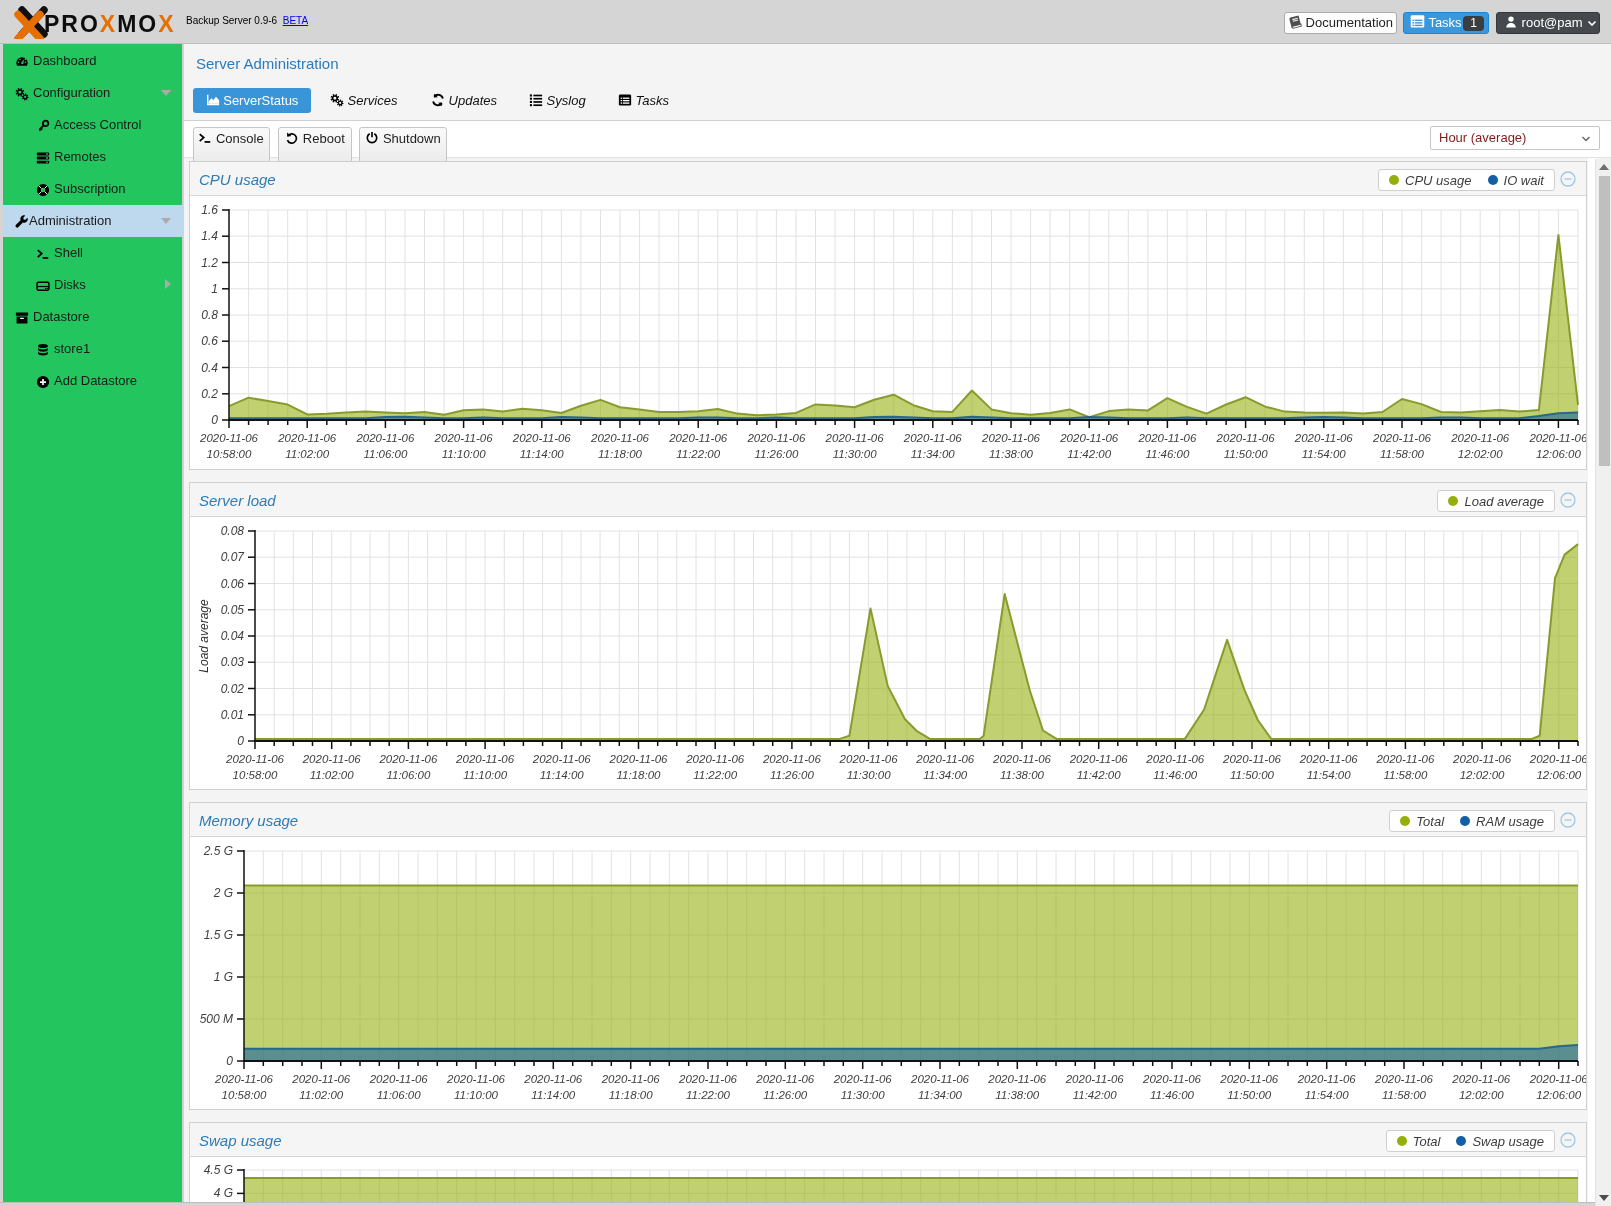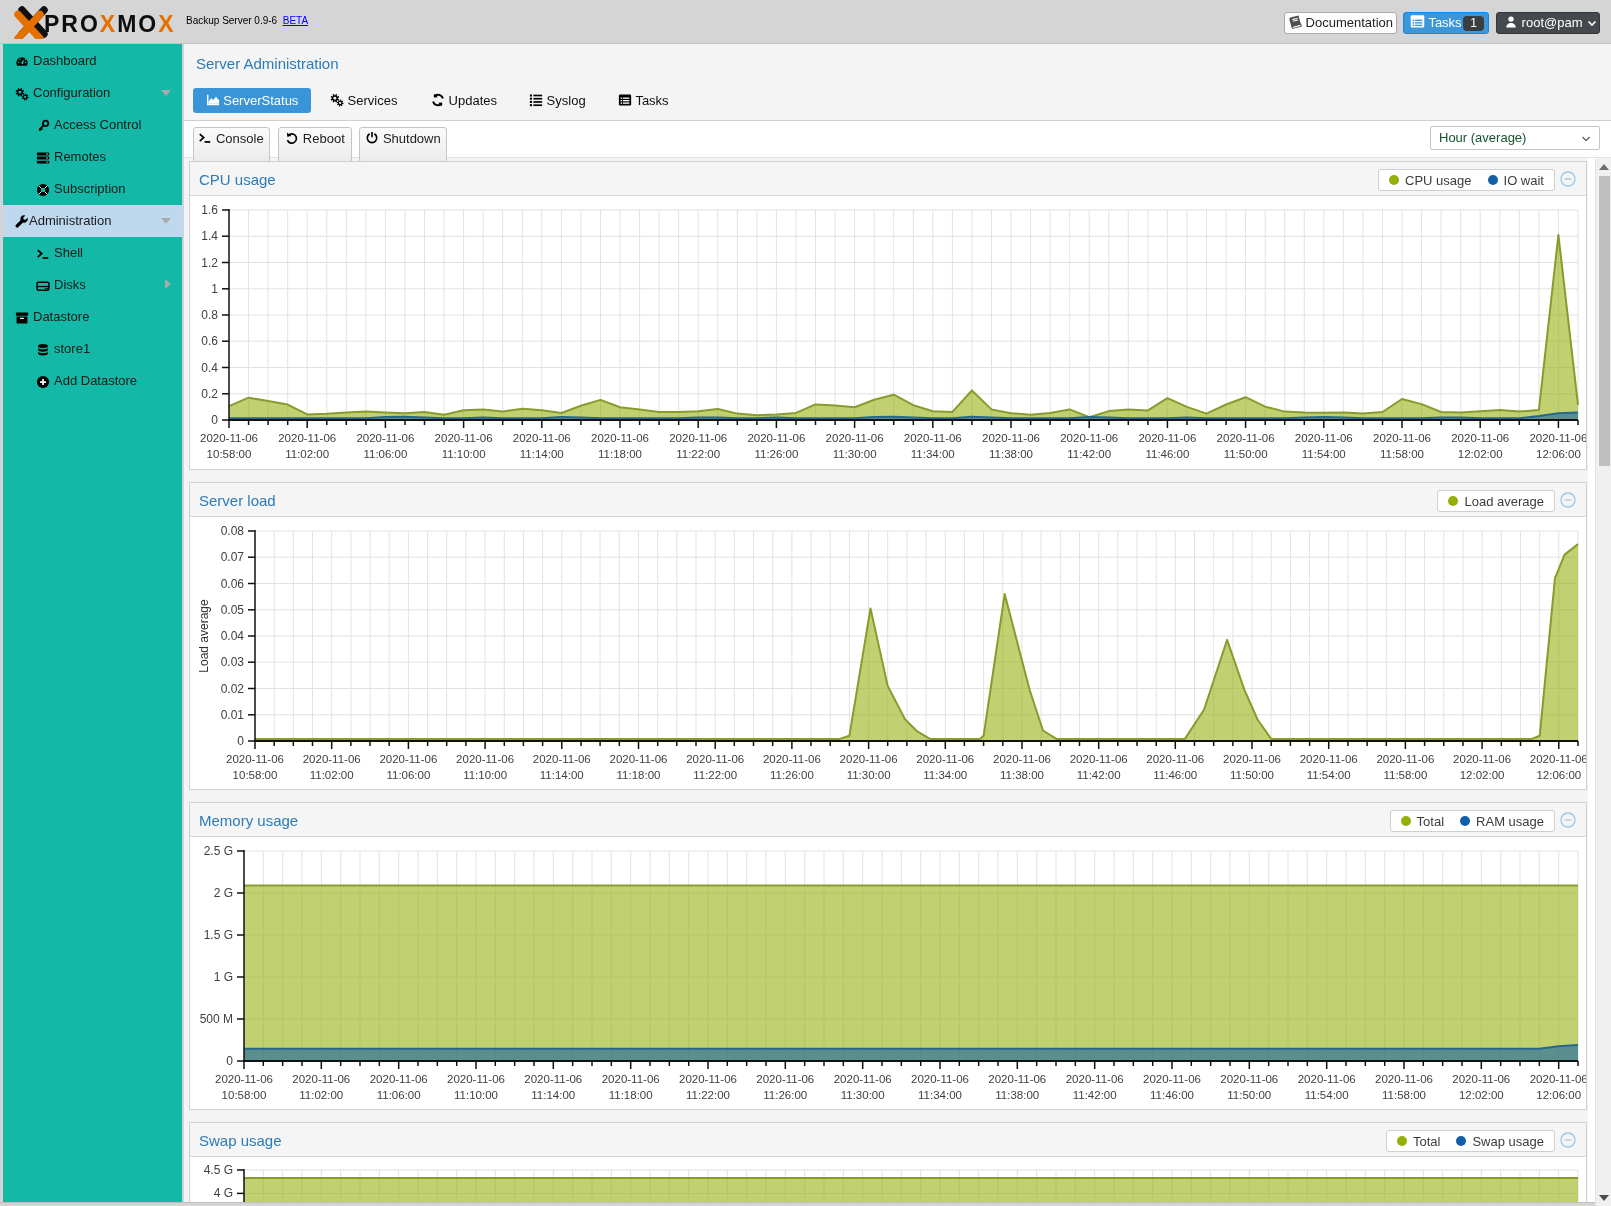--- a/index.html
+++ b/index.html
@@ -5,36 +5,36 @@
 .topbar { position:absolute; left:0; top:0; width:1611px; height:44px; background:#d5d5d5; border-bottom:1px solid #bfbfbf; }
 .tb-title { position:absolute; left:186px; top:15px; font-size:10px; color:#000; }
 .tb-title a { color:#0000EE; }
 .tbbtn { position:absolute; top:12px; height:22px; border-radius:3px; font-size:13px; line-height:20px; }
 .btn-doc { left:1284px; width:113px; background:#fdfdfd; border:1px solid #ababab; color:#222; text-align:center; }
 .btn-tasks { left:1403px; width:86px; background:#3c96da; border:1px solid #1687dc; color:#fff; text-align:left; padding-left:6px; white-space:nowrap; }
 .badge { position:absolute; right:4px; top:2.5px; background:#3b3e41; color:#fff; border-radius:4px; font-size:12px; padding:0 7px; height:15px; line-height:15px; }
 .btn-user { left:1496px; width:104px; background:#45494e; border:1px solid #33373b; color:#fff; text-align:left; padding-left:7px; white-space:nowrap; overflow:hidden; }
 .frame-left { position:absolute; left:0; top:44px; width:3px; height:1162px; background:#d4d4d4; }
 .frame-bot { position:absolute; left:0; top:1202px; width:1611px; height:4px; background:#d4d4d4; border-top:1px solid #bdbdbd; z-index:40; }
-.sidebar { position:absolute; left:3px; top:44px; width:180px; height:1158px; background:#14b8a6; border-right:1px solid #cfcfcf; }
+.sidebar { position:absolute; left:3px; top:44px; width:180px; height:1158px; background:#22c55e; border-right:1px solid #cfcfcf; }
 .navrow { position:absolute; left:0; width:180px; height:32px; }
 .navic { position:absolute; top:8px; }
 .navtx { position:absolute; top:8px; font-size:13px; color:#1a1a1a; }
 .tri-down { position:absolute; right:12px; top:13px; width:0; height:0; border-left:5.5px solid transparent; border-right:5.5px solid transparent; border-top:6px solid #ababab; }
 .tri-right { position:absolute; right:12px; top:10px; width:0; height:0; border-top:5.5px solid transparent; border-bottom:5.5px solid transparent; border-left:6px solid #ababab; }
 .main { position:absolute; left:184px; top:44px; width:1427px; height:1158px; background:#f4f4f4; }
 .crumb { position:absolute; left:12px; top:11px; font-size:15px; color:#2d7bb7; }
 .tabs { position:absolute; left:0; top:44px; width:1427px; height:33px; border-bottom:1px solid #cfcfcf; }
 .tab-active { position:absolute; left:9px; top:0; width:118px; height:25px; background:#3a94d8; border-radius:3px; color:#fff; font-size:13px; text-align:center; line-height:25px; }
-.tab { position:absolute; top:0; height:25px; font-size:13px; color:#111; line-height:25px; }
+.tab { position:absolute; top:0; height:25px; font-size:13px; color:#111; line-height:25px;font-style:italic; }
 .toolbar { position:absolute; left:0; top:77px; width:1427px; height:37px; background:#fff; border-bottom:1px solid #e2e2e2; }
 .tbarbtn { position:absolute; top:6px; height:36px; background:#f2f2f2; background:linear-gradient(#fafafa,#ebebeb); border:1px solid #c5c5c5; border-radius:3px; font-size:13px; color:#222; line-height:21px; text-align:center; }
-.combo { position:absolute; left:1246px; top:5px; width:170px; height:24px; background:#fff; border:1px solid #c5c5c5; border-radius:2px; font-size:13px; color:#14532d; line-height:22px; padding-left:8px; }
+.combo { position:absolute; left:1246px; top:5px; width:170px; height:24px; background:#fff; border:1px solid #c5c5c5; border-radius:2px; font-size:13px; color:#7f1d1d; line-height:22px; padding-left:8px; }
 .combo svg { position:absolute; right:7px; top:6px; }
-.content { position:absolute; left:0; top:114px; width:1427px; height:1000px; }
+.content { position:absolute; left:0; top:114px; width:1427px; height:1000px;font-style:italic; }
 .panel { position:absolute; left:5px; width:1398px; background:#fff; border:1px solid #cfcfcf; overflow:hidden; }
 .phead { position:relative; height:34px; background:#f5f5f5; border-bottom:1px solid #d6d6d6; }
 .ptitle { position:absolute; left:9px; top:9px; font-size:15px; color:#2d7bb7; }
 .legend { position:absolute; right:31px; top:7px; height:22px; background:#fff; border:1px solid #cfcfcf; border-radius:3px; padding:0 10px; display:inline-flex; align-items:center; gap:16px; }
 .litem { font-size:13px; color:#3c3c3c; display:inline-flex; align-items:center; }
 .ldot { width:10px; height:10px; border-radius:5px; display:inline-block; margin-right:6px; }
 .ptool { position:absolute; right:10px; top:9px; }
 .pbody { overflow:hidden; }
 .scrollbar { position:absolute; left:1595px; top:159px; width:16px; height:1047px; background:#f0f0f0; border-left:1px solid #e3e3e3; z-index:50; }
 .sb-thumb { position:absolute; left:2.5px; top:17px; width:11px; height:290px; background:#bfbfbf; }

